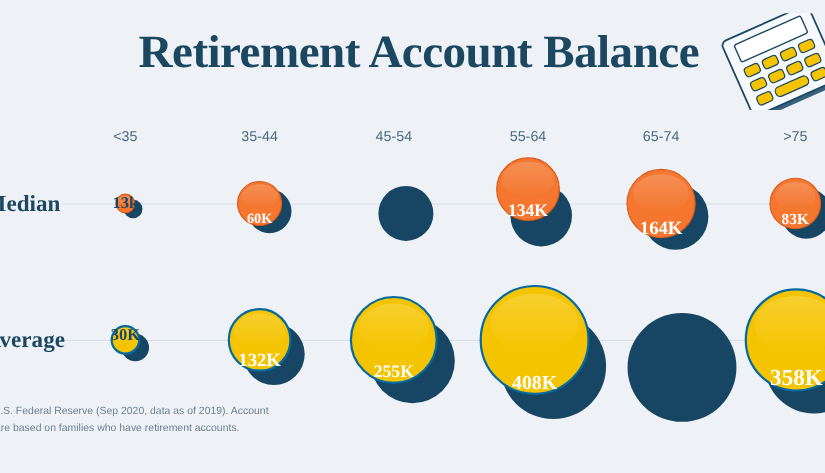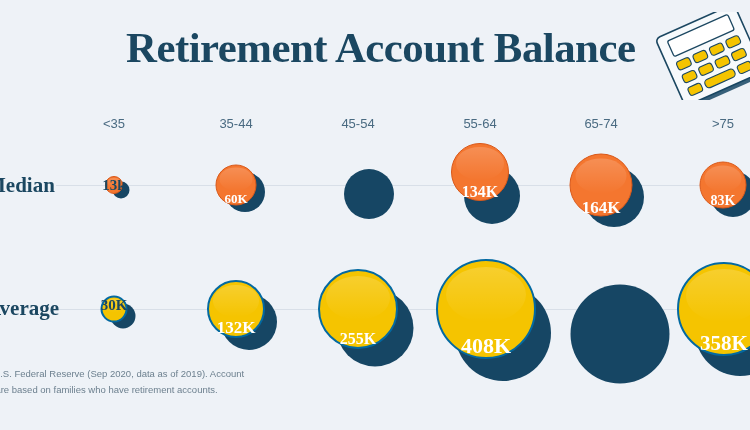--- a/index.html
+++ b/index.html
@@ -173,21 +173,21 @@
     <span class="val" style="font-size:17px">132K</span>
   </div>
 
   <div class="shadow" style="left:375px;top:328px;width:77px;height:77px"></div>
   <div class="bubble bub-yellow" style="left:358px;top:309px;width:80px;height:80px">
     <span class="val" style="font-size:16px">255K</span>
   </div>
 
   <div class="shadow" style="left:503px;top:333px;width:96px;height:96px"></div>
   <div class="bubble bub-yellow" style="left:486px;top:309px;width:100px;height:100px">
-    <span class="val" style="font-size:22px">408K</span>
+    <span class="val" style="font-size:18px">408K</span>
   </div>
 
   <div class="shadow" style="left:620px;top:334px;width:99px;height:99px"></div>
 
   <div class="shadow" style="left:740px;top:331px;width:90px;height:90px"></div>
   <div class="bubble bub-yellow" style="left:724px;top:309px;width:94px;height:94px">
     <span class="val" style="font-size:21px">358K</span>
   </div>
 
   <div class="footnote">

